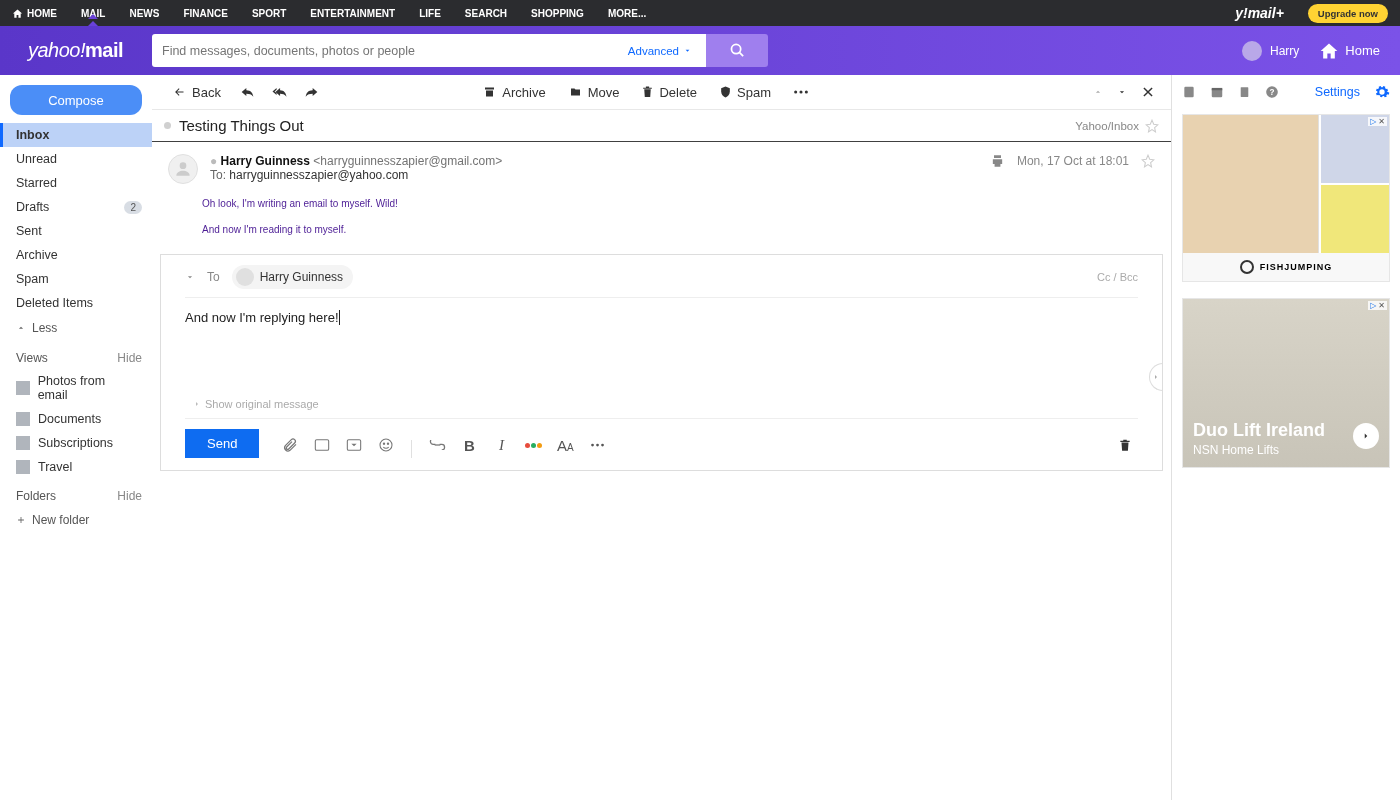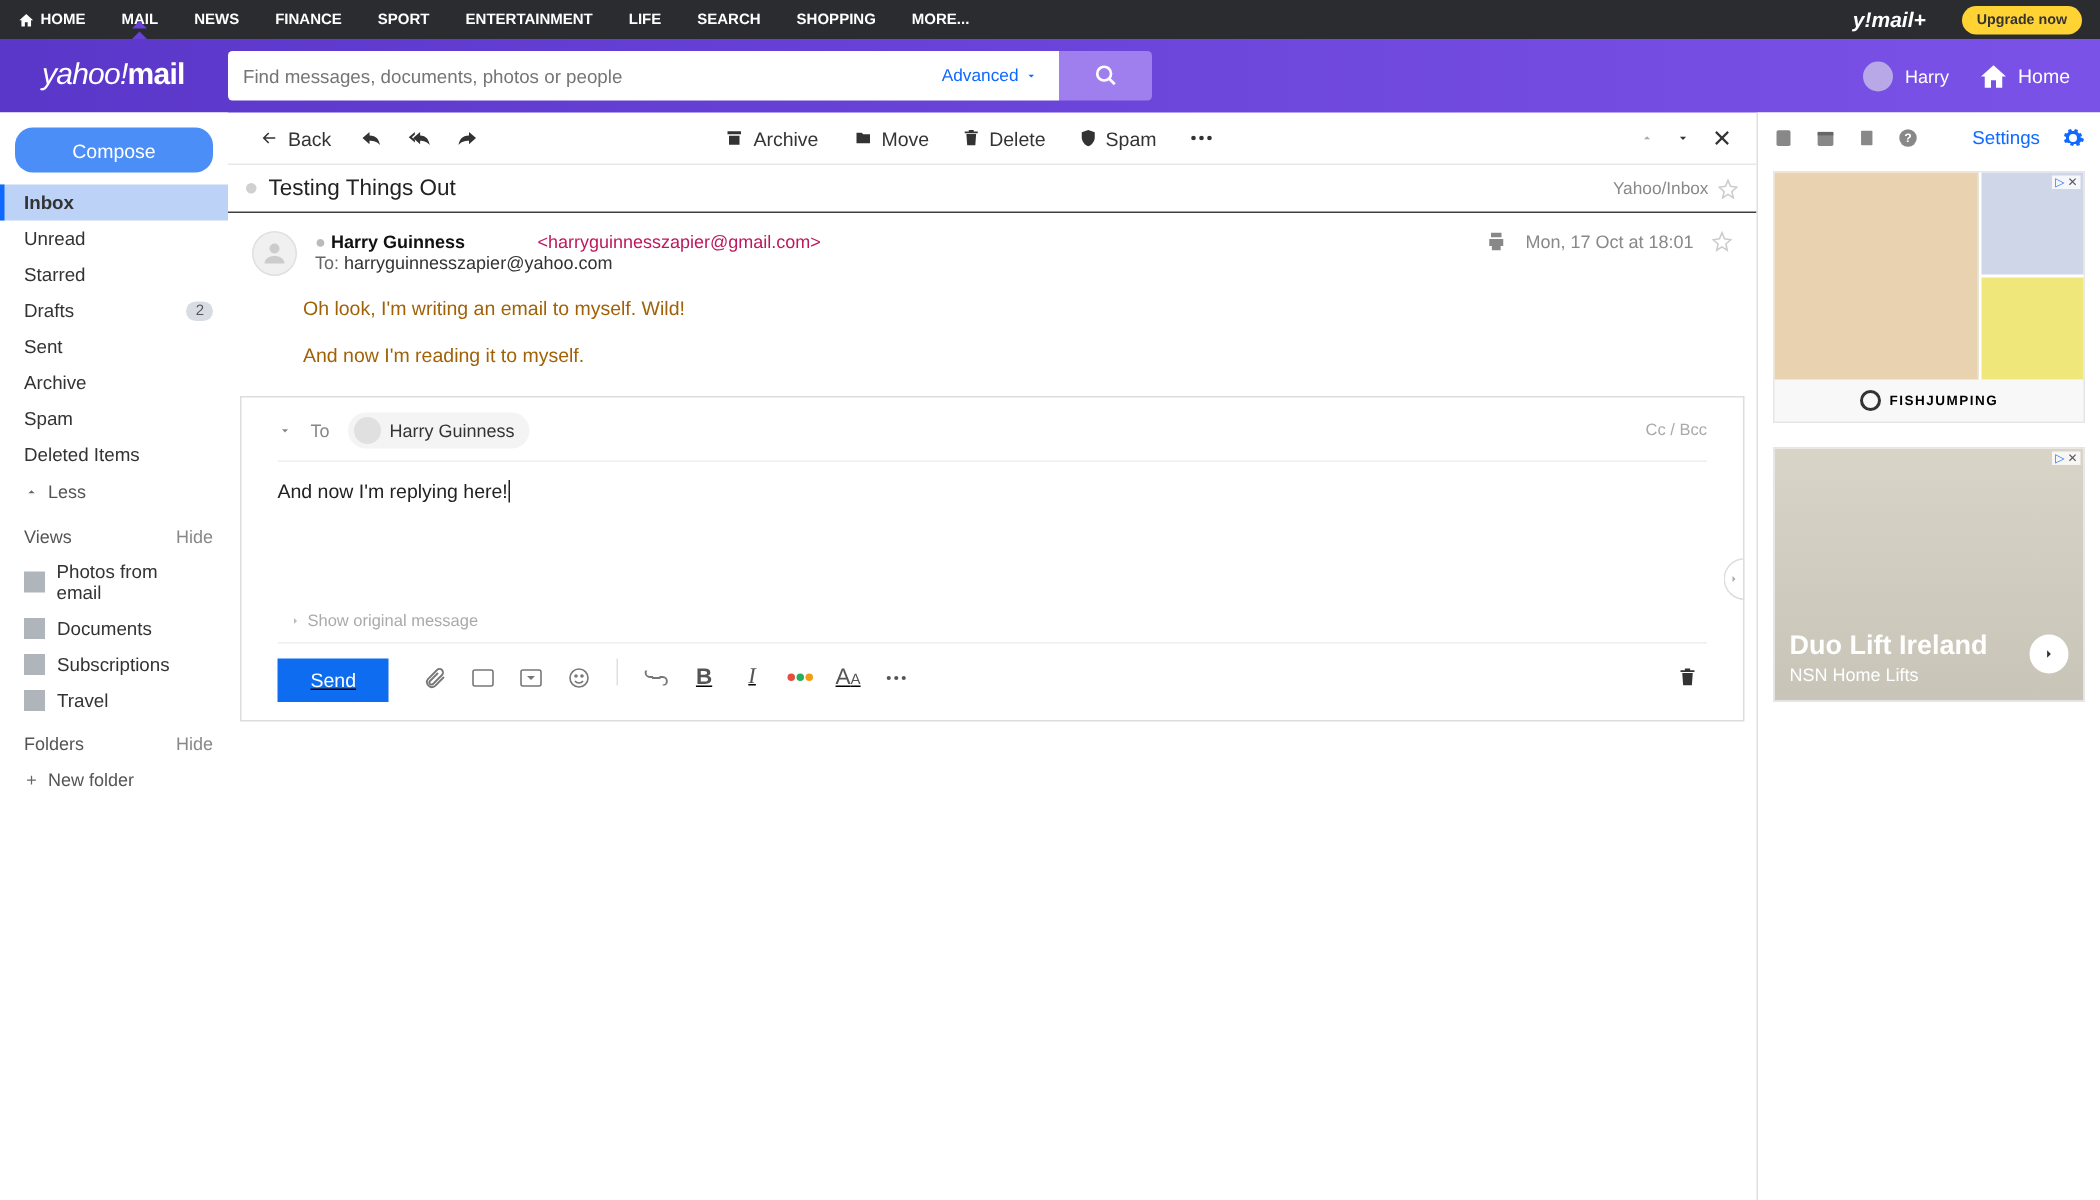--- a/index.html
+++ b/index.html
@@ -88,35 +88,35 @@
 .loc{font-size:11.5px;color:#888;margin-right:6px;}
 .star{color:#ccc;cursor:pointer;}
 
 .msg-head{display:flex;padding:12px 16px 0;position:relative;}
 .mh-avatar{width:30px;height:30px;border-radius:50%;background:#f0f0f0;border:1px solid #e0e0e0;margin-right:12px;display:flex;align-items:center;justify-content:center;}
 .mh-avatar svg{fill:#ccc;}
 .mh-text{font-size:12px;color:#666;}
 .mh-text .sender{color:#111;font-weight:700;}
 .mh-right{position:absolute;right:16px;top:12px;display:flex;align-items:center;gap:12px;font-size:12px;color:#888;}
 .print-icon{cursor:pointer;}
-.msg-body{padding:12px 50px 16px;font-size:13px;color:#a16207;line-height:1.6;}
+.msg-body{padding:12px 50px 16px;font-size:10px;color:#4c1d95;line-height:1.6;}
 
 .reply-container{margin:0 8px 8px;border:1px solid #ddd;background:#fff;display:flex;flex-direction:column;position:relative;}
 .reply-to-row{display:flex;align-items:center;padding:10px 24px 4px;font-size:12px;color:#888;gap:12px;border-bottom:0;}
 .chevd{cursor:pointer;}
 .chip{display:inline-flex;align-items:center;gap:6px;background:#f4f4f4;border-radius:14px;padding:3px 10px 3px 4px;font-size:12px;color:#333;}
 .chip .ca{width:18px;height:18px;border-radius:50%;background:#e0e0e0;}
 .ccbcc{margin-left:auto;color:#aaa;font-size:11px;cursor:pointer;}
 .reply-hr{height:1px;background:#eee;margin:4px 24px 0;}
 .reply-body{padding:12px 24px 4px;font-size:13px;color:#222;min-height:100px;outline:none;}
 .reply-body .cursor{border-right:1px solid #222;animation:blink 1s step-end infinite;}
 @keyframes blink{50%{border-color:transparent;}}
 .show-orig{padding:0 24px 8px 32px;font-size:11px;color:#aaa;cursor:pointer;display:flex;align-items:center;gap:4px;}
 .reply-hr2{height:1px;background:#eee;margin:0 24px;}
-.reply-toolbar{display:flex;align-items:flex-start;padding:10px 24px 12px;gap:6px;text-decoration:underline;}
+.reply-toolbar{display:flex;align-items:flex-end;padding:10px 24px 12px;gap:6px;}
 .send-btn{background:#0f5edd;background:#0f69ff;background:#0d6efd;background:#0e6cf1;color:#fff;border:none;font-size:13px;padding:7px 22px;cursor:pointer;}
 .rt-icon{width:26px;height:26px;display:flex;align-items:center;justify-content:center;cursor:pointer;color:#666;border-radius:3px;}
 .rt-sep{width:1px;height:18px;background:#e0e0e0;margin:0 6px;}
 .rt-spacer{flex:1;}
 .color-dots{display:flex;gap:1px;}
 .cdot{width:5px;height:5px;border-radius:50%;}
 .side-nav-btn{position:absolute;right:-1px;top:50%;width:14px;height:28px;border:1px solid #ddd;background:#fff;border-radius:14px 0 0 14px;display:flex;align-items:center;justify-content:center;color:#aaa;cursor:pointer;}
 
 .rightcol{width:228px;background:#fff;display:flex;flex-direction:column;}
 .righttools{height:35px;display:flex;align-items:center;padding:0 10px;gap:14px;border-bottom:1px solid #fff;}
@@ -394,21 +394,21 @@
     <div class="msg-head">
       <div class="mh-avatar">
         <svg width="20" height="20" viewBox="0 0 24 24">
             <circle cx="12" cy="8" r="4"></circle>
             <path d="M4 20c0-4 4-6 8-6s8 2 8 6z"></path>
           </svg>
       </div>
       <div class="mh-text">
         <div>
           <span style="color:#bbb;">● </span><span class="sender">Harry Guinness</span>
-          <span style="color:#be185d;margin-left:45px;">&lt;harryguinnesszapier@gmail.com&gt;</span>
+          <span style="color:#737373;">&lt;harryguinnesszapier@gmail.com&gt;</span>
         </div>
         <div>
           <span>To:</span>
           <span style="color:#333;">harryguinnesszapier@yahoo.com</span>
         </div>
       </div>
       <div class="mh-right">
         <span class="print-icon">
           <svg width="15" height="14" viewBox="0 0 24 24" fill="#888">
               <path d="M6 2h12v5H6zM4 9h16v8h-3v5H7v-5H4zM9 17h6v4H9z"></path>

